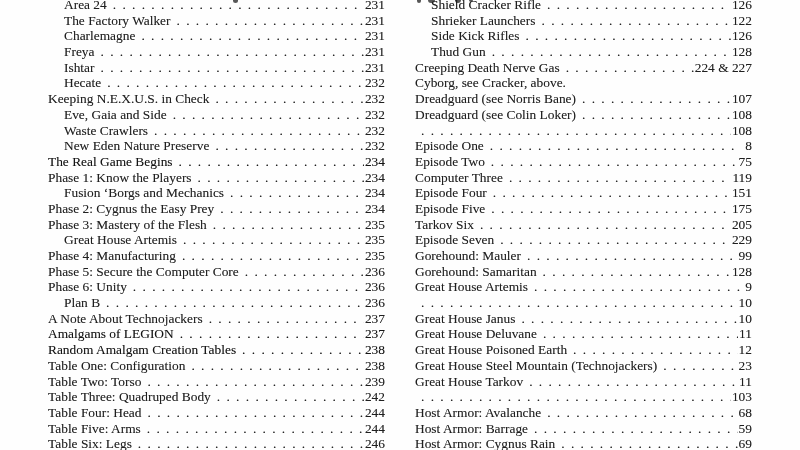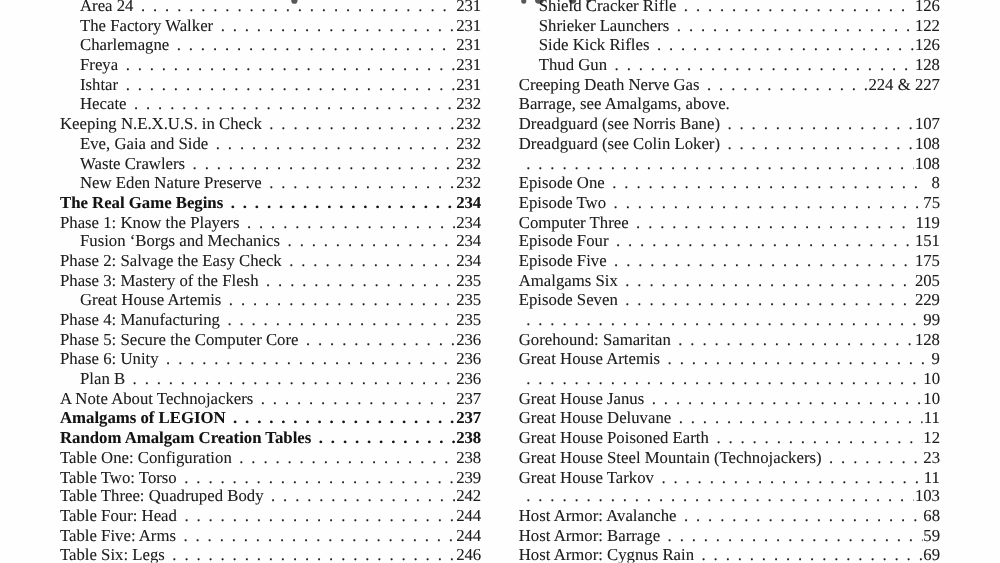--- a/index.html
+++ b/index.html
@@ -30,21 +30,21 @@
     align-items: baseline;
     height: 15.7px;
     line-height: 15.7px;
     font-size: 13.4px;
     color: #1f1f1f;
     white-space: nowrap;
     text-shadow: 0 0 0.5px rgba(30,30,30,0.35);
   }
   .row.ind { padding-left: 16px; }
   .row.bold {
-    font-weight: 700;
+    font-weight: 400;
     color: #141414;
   }
   .lab { flex: 0 0 auto; }
   .dots {
     flex: 1 1 auto;
     min-width: 0;
     overflow: hidden;
     letter-spacing: 6.3px;
     padding-left: 6px;
     margin-right: 1px;
@@ -133,21 +133,21 @@
         <span class="lab">Phase 1: Know the Players</span>
         <span class="dots">......................................................................</span>
         <span class="pg">234</span>
       </div>
       <div class="row ind">
         <span class="lab">Fusion ‘Borgs and Mechanics</span>
         <span class="dots">......................................................................</span>
         <span class="pg">234</span>
       </div>
       <div class="row">
-        <span class="lab">Phase 2: Salvage the Easy Check</span>
+        <span class="lab">Phase 2: Cygnus the Easy Prey</span>
         <span class="dots">......................................................................</span>
         <span class="pg">234</span>
       </div>
       <div class="row">
         <span class="lab">Phase 3: Mastery of the Flesh</span>
         <span class="dots">......................................................................</span>
         <span class="pg">235</span>
       </div>
       <div class="row ind">
         <span class="lab">Great House Artemis</span>
@@ -240,21 +240,21 @@
         <span class="lab">Thud Gun</span>
         <span class="dots">......................................................................</span>
         <span class="pg">128</span>
       </div>
       <div class="row">
         <span class="lab">Creeping Death Nerve Gas</span>
         <span class="dots">......................................................................</span>
         <span class="pg">224 &amp; 227</span>
       </div>
       <div class="row">
-        <span class="lab">Barrage, see Amalgams, above.</span>
+        <span class="lab">Cyborg, see Cracker, above.</span>
       </div>
       <div class="row">
         <span class="lab">Dreadguard (see Norris Bane)</span>
         <span class="dots">......................................................................</span>
         <span class="pg">107</span>
       </div>
       <div class="row">
         <span class="lab">Dreadguard (see Colin Loker)</span>
         <span class="dots">......................................................................</span>
         <span class="pg">108</span>
@@ -282,30 +282,31 @@
         <span class="lab">Episode Four</span>
         <span class="dots">......................................................................</span>
         <span class="pg">151</span>
       </div>
       <div class="row">
         <span class="lab">Episode Five</span>
         <span class="dots">......................................................................</span>
         <span class="pg">175</span>
       </div>
       <div class="row">
-        <span class="lab">Amalgams Six</span>
+        <span class="lab">Tarkov Six</span>
         <span class="dots">......................................................................</span>
         <span class="pg">205</span>
       </div>
       <div class="row">
         <span class="lab">Episode Seven</span>
         <span class="dots">......................................................................</span>
         <span class="pg">229</span>
       </div>
       <div class="row">
+        <span class="lab">Gorehound: Mauler</span>
         <span class="dots">......................................................................</span>
         <span class="pg">99</span>
       </div>
       <div class="row">
         <span class="lab">Gorehound: Samaritan</span>
         <span class="dots">......................................................................</span>
         <span class="pg">128</span>
       </div>
       <div class="row">
         <span class="lab">Great House Artemis</span>

